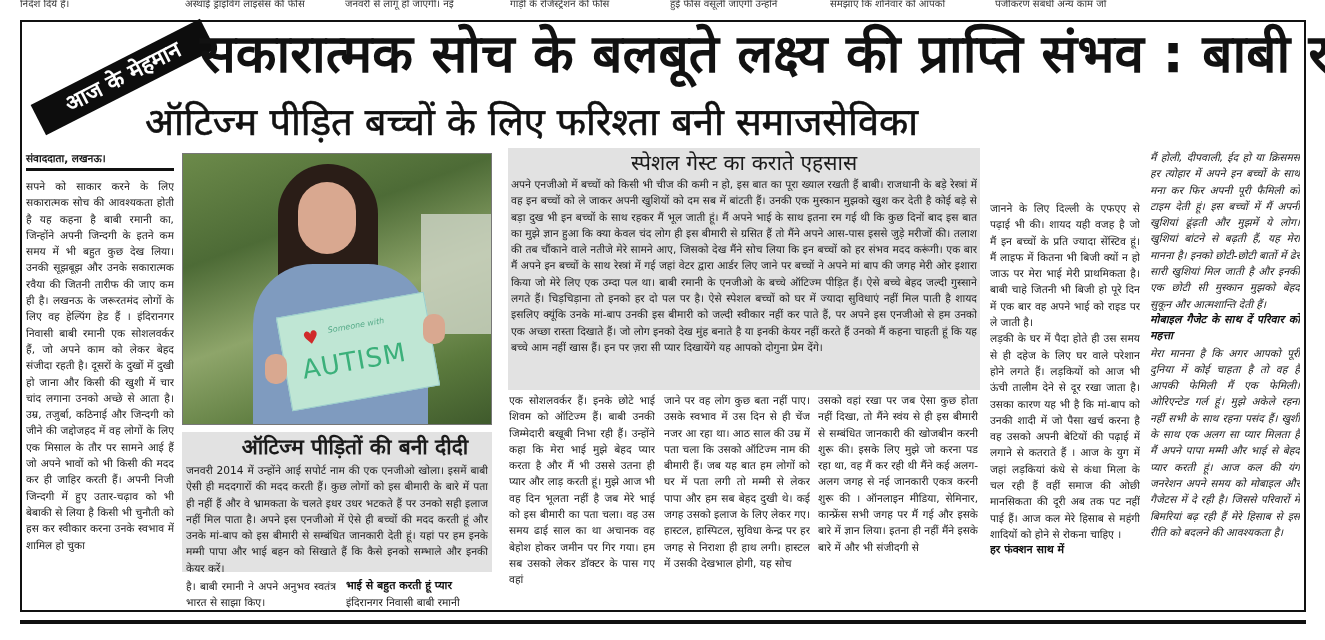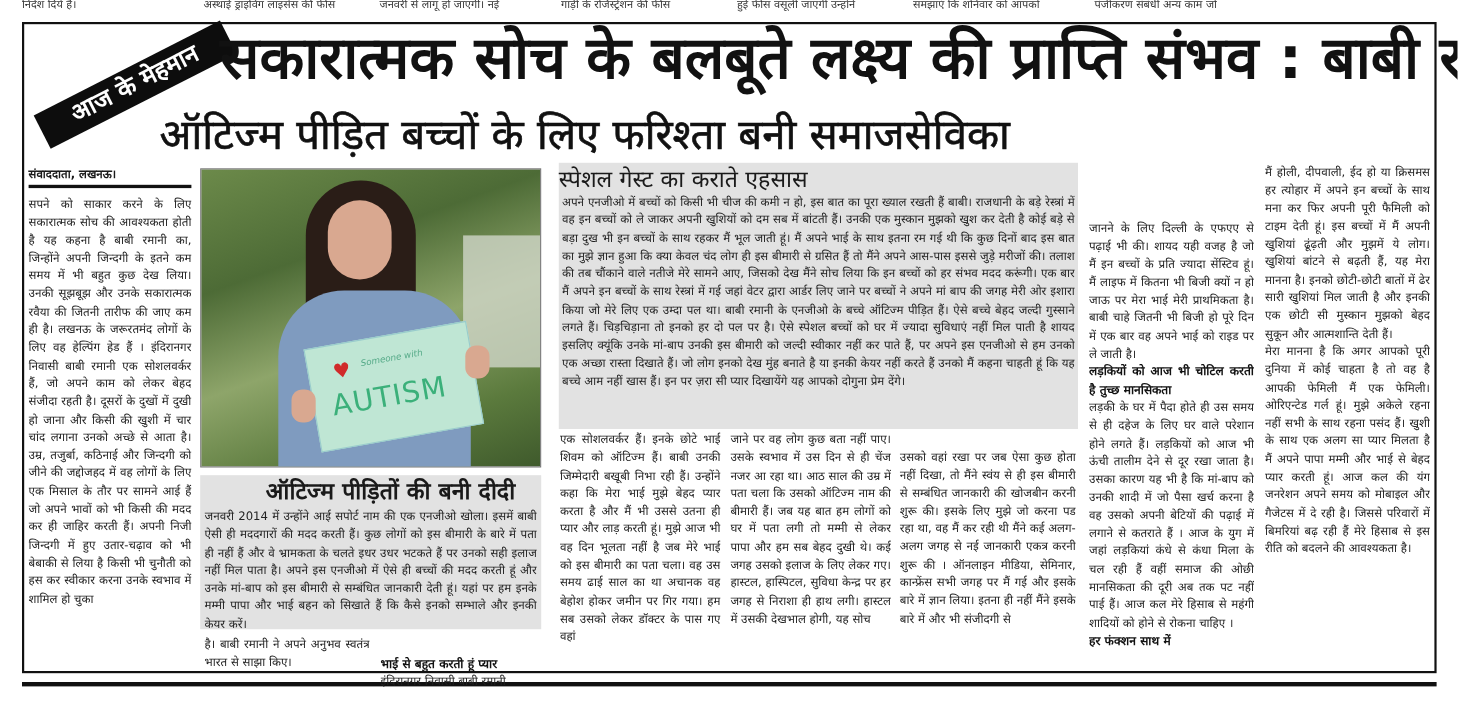--- a/index.html
+++ b/index.html
@@ -38,21 +38,21 @@
       border: 1px solid #9cc; }
     .photo .sign .heart { position: absolute; left: 22px; top: 14px; color: #d02a2a; font-size: 18px; }
     .photo .sign .small { position: absolute; left: 48px; top: 16px; font-size: 8px; color: #5a8; font-style: italic; }
     .photo .sign .big { position: absolute; left: 16px; top: 40px; font-size: 26px; color: #3bb07a; letter-spacing: 1px; font-family: "DejaVu Sans", sans-serif; }
     .photo .hand1 { position: absolute; left: 82px; top: 200px; width: 22px; height: 30px; background: #d9a890; border-radius: 10px; }
     .photo .hand2 { position: absolute; left: 240px; top: 160px; width: 22px; height: 30px; background: #d9a890; border-radius: 10px; }
 
     .boxA { position: absolute; left: 182px; top: 432px; width: 310px; height: 140px; background: #e2e2e2; }
     .boxA-title { position: absolute; left: 182px; top: 434px; width: 310px; text-align: center; font-size: 21px; font-weight: bold; line-height: 26px; padding-left: 36px; }
     .boxB { position: absolute; left: 508px; top: 148px; width: 472px; height: 242px; background: #e2e2e2; }
-    .boxB-title { position: absolute; left: 508px; top: 150px; width: 472px; text-align: left; font-size: 21px; line-height: 26px; }
+    .boxB-title { position: absolute; left: 508px; top: 150px; width: 472px; text-align: center; font-size: 21px; line-height: 26px; }
   </style>
 </head>
 <body>
 
 <div class="top-strip">
   <span style="left:20px">निर्देश दिये हैं।</span>
   <span style="left:185px">अस्थाई ड्राइविंग लाइसेंस की फीस</span>
   <span style="left:345px">जनवरी से लागू हो जाएगी। नई</span>
   <span style="left:510px">गाड़ी के रजिस्ट्रेशन की फीस</span>
   <span style="left:670px">हुई फीस वसूली जाएगी उन्होंने</span>
@@ -92,44 +92,44 @@
 
 <div class="boxA"></div>
 <div class="boxA-title">ऑटिज्म पीड़ितों की बनी दीदी</div>
 <div class="col" style="left:186px; top:462px; width:302px; height:114px;">
   <p>जनवरी 2014 में उन्होंने आई सपोर्ट नाम की एक एनजीओ खोला। इसमें बाबी ऐसी ही मददगारों की मदद करती हैं। कुछ लोगों को इस बीमारी के बारे में पता ही नहीं हैं और वे भ्रामकता के चलते इधर उधर भटकते हैं पर उनको सही इलाज नहीं मिल पाता है। अपने इस एनजीओ में ऐसे ही बच्चों की मदद करती हूं और उनके मां-बाप को इस बीमारी से सम्बंधित जानकारी देती हूं। यहां पर हम इनके मम्मी पापा और भाई बहन को सिखाते हैं कि कैसे इनको सम्भाले और इनकी केयर करें।</p>
 </div>
 
 <div class="col" style="left:186px; top:578px; width:150px; height:32px;">
   <p>है। बाबी रमानी ने अपने अनुभव स्वतंत्र भारत से साझा किए।</p>
 </div>
-<div class="col" style="left:346px; top:596px; width:146px; height:32px;">
+<div class="col" style="left:346px; top:578px; width:146px; height:32px;">
   <p class="sub">भाई से बहुत करती हूं प्यार</p>
   <p>इंदिरानगर निवासी बाबी रमानी</p>
 </div>
 
 <div class="boxB"></div>
 <div class="boxB-title">स्पेशल गेस्ट का कराते एहसास</div>
 <div class="col" style="left:511px; top:176px; width:466px; height:212px;">
   <p>अपने एनजीओ में बच्चों को किसी भी चीज की कमी न हो, इस बात का पूरा ख्याल रखती हैं बाबी। राजधानी के बड़े रेस्त्रां में वह इन बच्चों को ले जाकर अपनी खुशियों को दम सब में बांटती हैं। उनकी एक मुस्कान मुझको खुश कर देती है कोई बड़े से बड़ा दुख भी इन बच्चों के साथ रहकर मैं भूल जाती हूं। मैं अपने भाई के साथ इतना रम गई थी कि कुछ दिनों बाद इस बात का मुझे ज्ञान हुआ कि क्या केवल चंद लोग ही इस बीमारी से ग्रसित हैं तो मैंने अपने आस-पास इससे जुड़े मरीजों की। तलाश की तब चौंकाने वाले नतीजे मेरे सामने आए, जिसको देख मैंने सोच लिया कि इन बच्चों को हर संभव मदद करूंगी। एक बार मैं अपने इन बच्चों के साथ रेस्त्रां में गई जहां वेटर द्वारा आर्डर लिए जाने पर बच्चों ने अपने मां बाप की जगह मेरी ओर इशारा किया जो मेरे लिए एक उम्दा पल था। बाबी रमानी के एनजीओ के बच्चे ऑटिज्म पीड़ित हैं। ऐसे बच्चे बेहद जल्दी गुस्साने लगते हैं। चिड़चिड़ाना तो इनको हर दो पल पर है। ऐसे स्पेशल बच्चों को घर में ज्यादा सुविधाएं नहीं मिल पाती है शायद इसलिए क्यूंकि उनके मां-बाप उनकी इस बीमारी को जल्दी स्वीकार नहीं कर पाते हैं, पर अपने इस एनजीओ से हम उनको एक अच्छा रास्ता दिखाते हैं। जो लोग इनको देख मुंह बनाते है या इनकी केयर नहीं करते हैं उनको मैं कहना चाहती हूं कि यह बच्चे आम नहीं खास हैं। इन पर ज़रा सी प्यार दिखायेंगे यह आपको दोगुना प्रेम देंगे।</p>
 </div>
 
 <div class="col" style="left:509px; top:392px; width:146px; height:218px;">
   <p>एक सोशलवर्कर हैं। इनके छोटे भाई शिवम को ऑटिज्म हैं। बाबी उनकी जिम्मेदारी बखूबी निभा रही हैं। उन्होंने कहा कि मेरा भाई मुझे बेहद प्यार करता है और मैं भी उससे उतना ही प्यार और लाड़ करती हूं। मुझे आज भी वह दिन भूलता नहीं है जब मेरे भाई को इस बीमारी का पता चला। वह उस समय ढाई साल का था अचानक वह बेहोश होकर जमीन पर गिर गया। हम सब उसको लेकर डॉक्टर के पास गए वहां</p>
 </div>
 <div class="col" style="left:664px; top:392px; width:146px; height:218px;">
   <p>जाने पर वह लोग कुछ बता नहीं पाए। उसके स्वभाव में उस दिन से ही चेंज नजर आ रहा था। आठ साल की उम्र में पता चला कि उसको ऑटिज्म नाम की बीमारी हैं। जब यह बात हम लोगों को घर में पता लगी तो मम्मी से लेकर पापा और हम सब बेहद दुखी थे। कई जगह उसको इलाज के लिए लेकर गए। हास्टल, हास्पिटल, सुविधा केन्द्र पर हर जगह से निराशा ही हाथ लगी। हास्टल में उसकी देखभाल होगी, यह सोच</p>
 </div>
-<div class="col" style="left:818px; top:408px; width:160px; height:218px;">
+<div class="col" style="left:818px; top:392px; width:160px; height:218px;">
   <p>उसको वहां रखा पर जब ऐसा कुछ होता नहीं दिखा, तो मैंने स्वंय से ही इस बीमारी से सम्बंधित जानकारी की खोजबीन करनी शुरू की। इसके लिए मुझे जो करना पड रहा था, वह मैं कर रही थी मैंने कई अलग-अलग जगह से नई जानकारी एकत्र करनी शुरू की । ऑनलाइन मीडिया, सेमिनार, कान्फ्रेंस सभी जगह पर मैं गई और इसके बारे में ज्ञान लिया। इतना ही नहीं मैंने इसके बारे में और भी संजीदगी से</p>
 </div>
 
 <div class="col" style="left:990px; top:167px; width:150px; height:460px;margin-top:33px;">
   <p>जानने के लिए दिल्ली के एफएए से पढ़ाई भी की। शायद यही वजह है जो मैं इन बच्चों के प्रति ज्यादा सेंस्टिव हूं। मैं लाइफ में कितना भी बिजी क्यों न हो जाऊ पर मेरा भाई मेरी प्राथमिकता है। बाबी चाहे जितनी भी बिजी हो पूरे दिन में एक बार वह अपने भाई को राइड पर ले जाती है।</p>
-  <p class="sub">लड़कियों को आज भी चोटिल करती है तुच्छ मानसिकता</p>
   <p>लड़की के घर में पैदा होते ही उस समय से ही दहेज के लिए घर वाले परेशान होने लगते हैं। लड़कियों को आज भी ऊंची तालीम देने से दूर रखा जाता है। उसका कारण यह भी है कि मां-बाप को उनकी शादी में जो पैसा खर्च करना है वह उसको अपनी बेटियों की पढ़ाई में लगाने से कतराते हैं । आज के युग में जहां लड़कियां कंधे से कंधा मिला के चल रही हैं वहीं समाज की ओछी मानसिकता की दूरी अब तक पट नहीं पाई हैं। आज कल मेरे हिसाब से महंगी शादियों को होने से रोकना चाहिए ।</p>
   <p class="sub">हर फंक्शन साथ में</p>
 </div>
 
-<div class="col" style="left:1150px; top:149px; width:150px; height:460px;">
+<div class="col" style="left:1150px; top:149px; width:150px; height:460px;font-style:italic;">
   <p>मैं होली, दीपवाली, ईद हो या क्रिसमस हर त्योहार में अपने इन बच्चों के साथ मना कर फिर अपनी पूरी फैमिली को टाइम देती हूं। इस बच्चों में मैं अपनी खुशियां ढूंढ़ती और मुझमें ये लोग। खुशियां बांटने से बढ़ती हैं, यह मेरा मानना है। इनको छोटी-छोटी बातों में ढेर सारी खुशियां मिल जाती है और इनकी एक छोटी सी मुस्कान मुझको बेहद सुकून और आत्मशान्ति देती हैं।</p>
+  <p class="sub">मोबाइल गैजेट के साथ दें परिवार को महत्ता</p>
   <p>मेरा मानना है कि अगर आपको पूरी दुनिया में कोई चाहता है तो वह है आपकी फेमिली मैं एक फेमिली। ओरिएन्टेड गर्ल हूं। मुझे अकेले रहना नहीं सभी के साथ रहना पसंद हैं। खुशी के साथ एक अलग सा प्यार मिलता है मैं अपने पापा मम्मी और भाई से बेहद प्यार करती हूं। आज कल की यंग जनरेशन अपने समय को मोबाइल और गैजेटस में दे रही है। जिससे परिवारों में बिमरियां बढ़ रही हैं मेरे हिसाब से इस रीति को बदलने की आवश्यकता है।</p>
 </div>
 
 </body></html>

